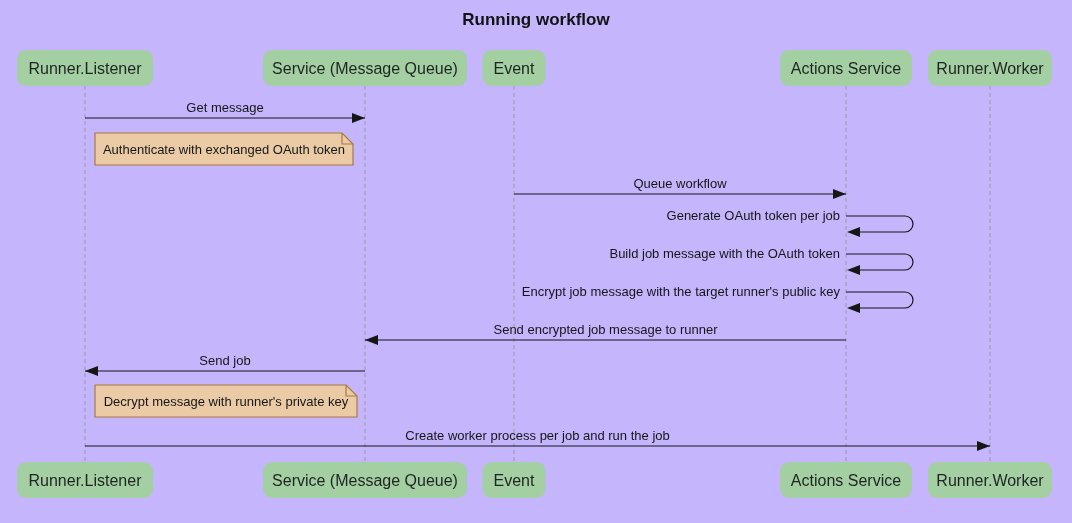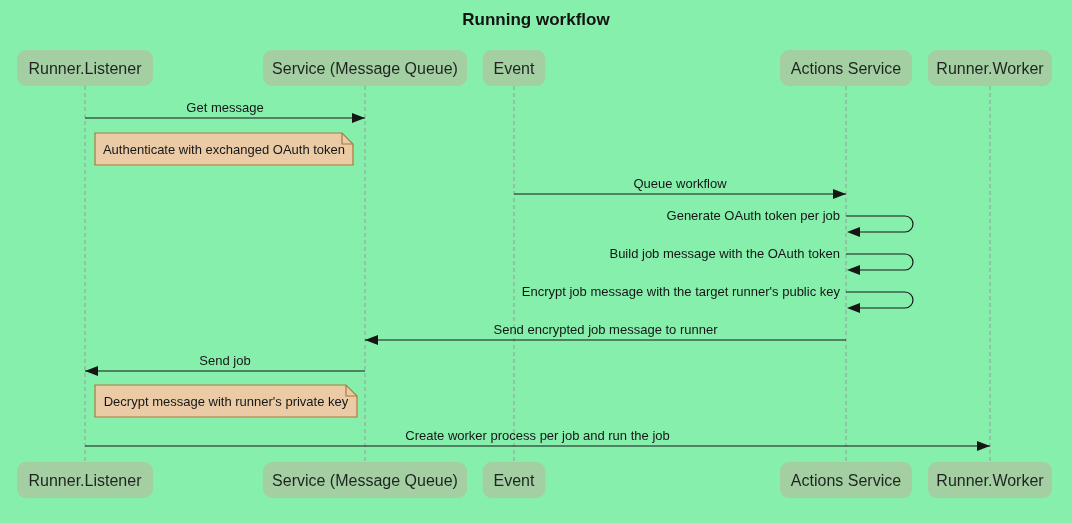--- a/index.html
+++ b/index.html
@@ -1,16 +1,16 @@
 <!DOCTYPE html>
 <html><head>
 <meta charset="utf-8">
 <style>
   html,body{margin:0;padding:0;background:#ffffff;}
-  .canvas{position:relative;width:1072px;height:523px;background:#86efac;overflow:hidden;
+  .canvas{position:relative;width:1072px;height:523px;background:#c4b5fd;overflow:hidden;
           font-family:"Liberation Sans", sans-serif;}
   .title{position:absolute;top:10px;left:0;right:0;text-align:center;
          font-size:17px;font-weight:bold;color:#131313;}
   svg{position:absolute;top:0;left:0;}
   svg text{font-family:"Liberation Sans", sans-serif;}
 </style>
 </head>
 <body>
 
 <div class="canvas">

